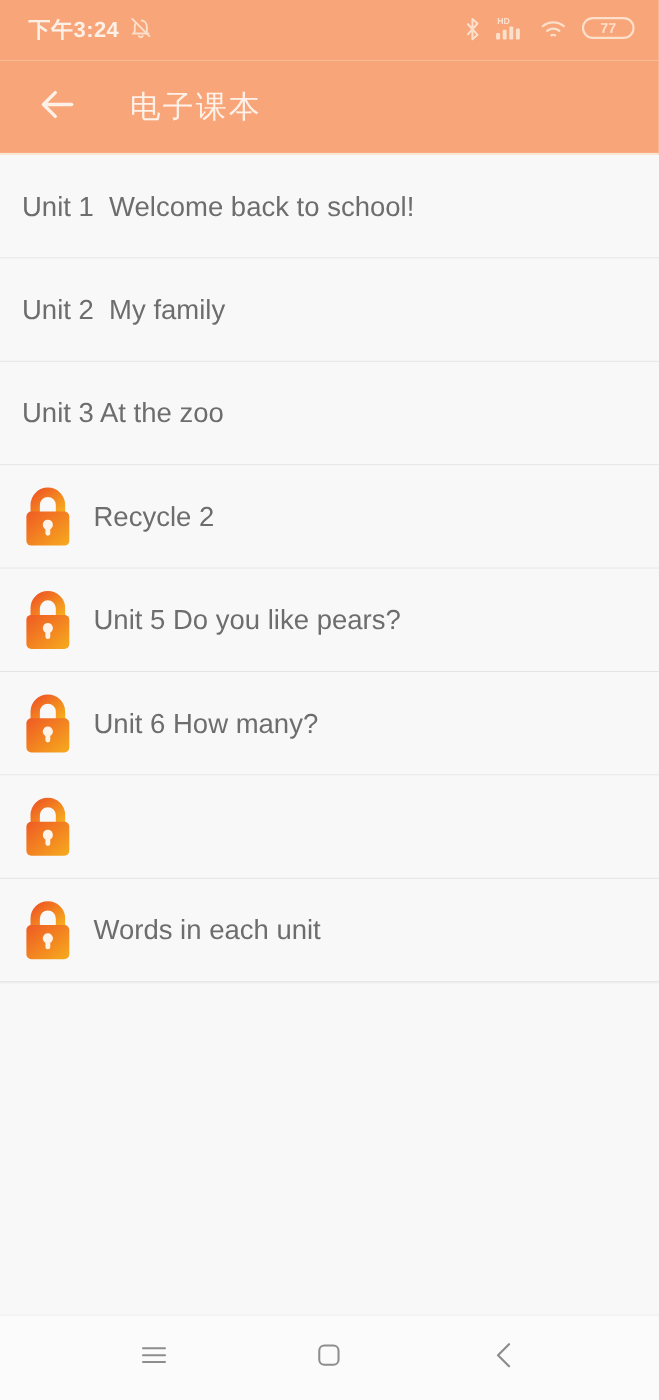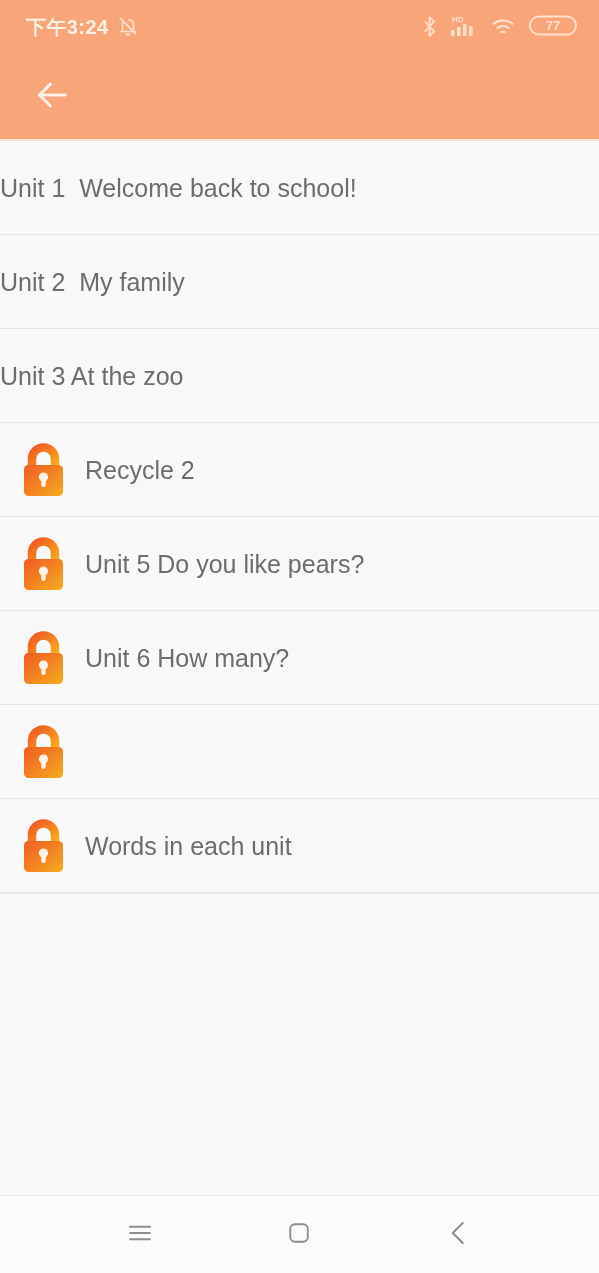--- a/index.html
+++ b/index.html
@@ -30,21 +30,21 @@
   }
   .back-btn { width:46px; height:46px; display:flex; align-items:center; justify-content:center; }
   .appbar-title {
     color:#fdf1e8; font-size:28px; letter-spacing:2px; margin-left:42px;
   }
 
   
   .list { flex:0 0 auto; background:#f8f8f8; }
   .row {
     position:relative; height:94px; display:flex; align-items:center;
-    background:#f8f8f8;
+    padding-left:20px; background:#f8f8f8;
   }
   .row::after {
     content:""; position:absolute; left:0; right:0; bottom:0;
     height:1px; background:#e4e4e4;
   }
   .row-lock { padding-left:20px; }
   .lock-icon { width:47px; height:57px; flex:0 0 auto; margin-right:18px; }
   .row-label { font-size:25px; color:#6d6d6d; white-space:pre; }
   .row-plain .row-label { margin-left:0; }
 
@@ -108,20 +108,21 @@
 
   <div class="appbar">
     <div class="back-btn">
       <span>
         <svg width="38" height="38" viewBox="0 0 28 28" fill="none" stroke="#fdf1e8" stroke-width="2.2" stroke-linecap="round" stroke-linejoin="round">
           <line x1="23" y1="14" x2="5" y2="14"></line>
           <polyline points="12,6 4,14 12,22"></polyline>
         </svg>
       </span>
     </div>
+    <div class="appbar-title">电子课本</div>
   </div>
 
   <div class="list">
 
     <div class="row row-plain">
       <span class="row-label">Unit 1  Welcome back to school!</span>
     </div>
 
     <div class="row row-plain">
       <span class="row-label">Unit 2  My family</span>

